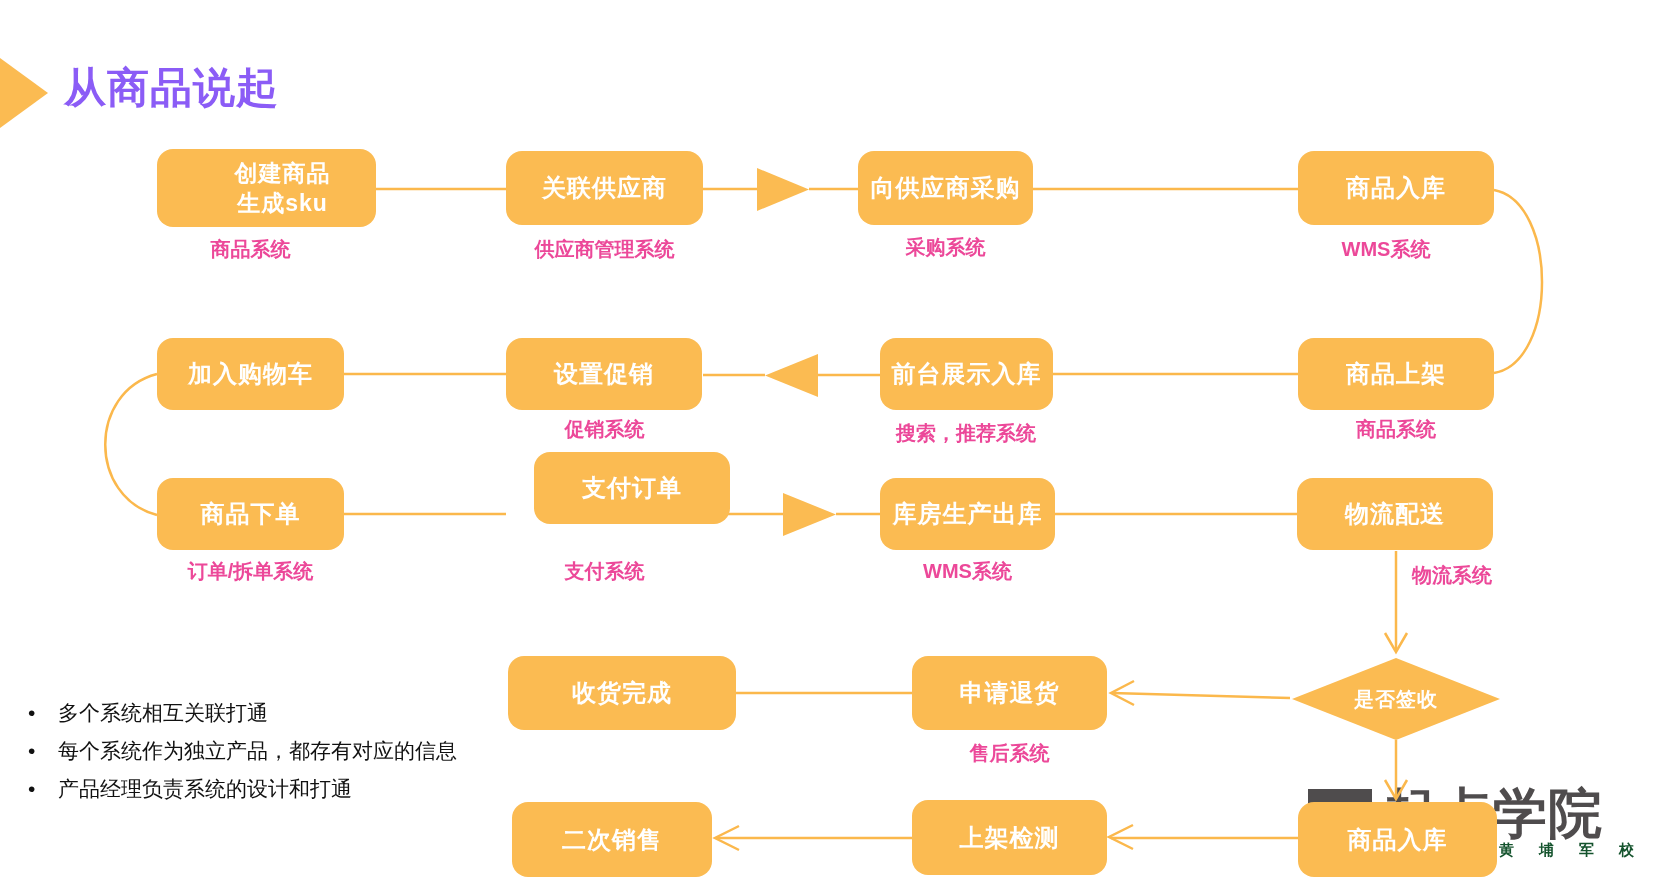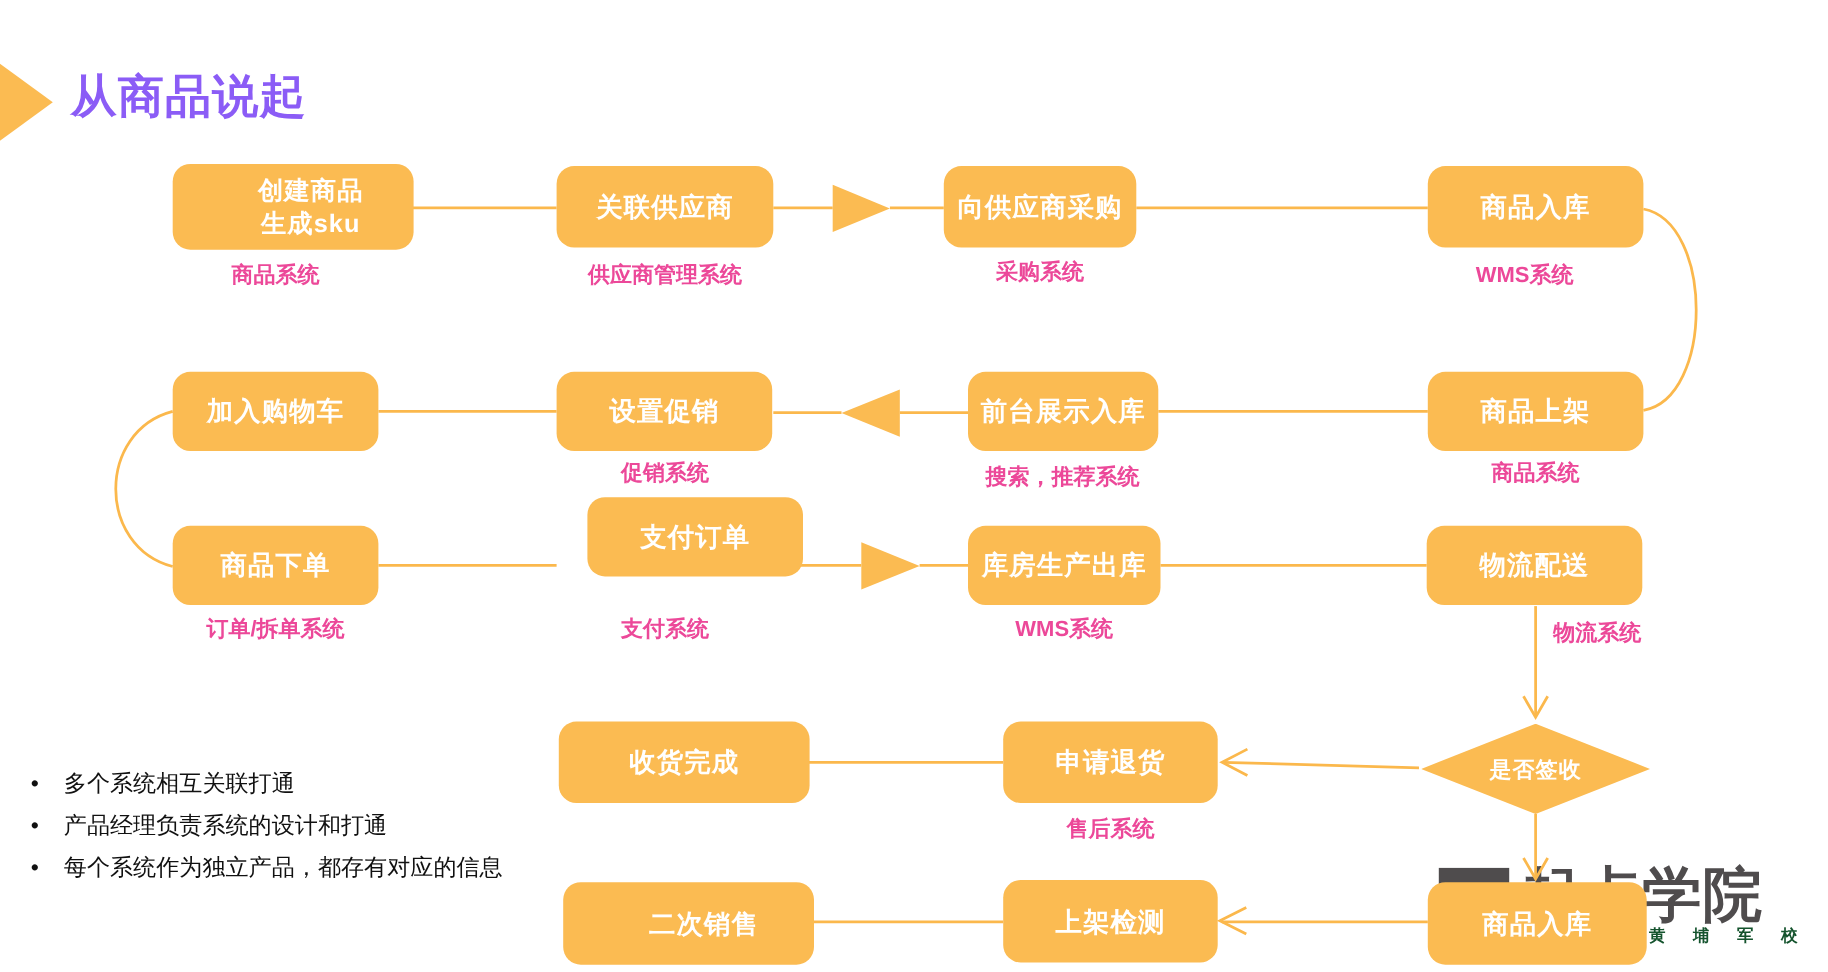--- a/index.html
+++ b/index.html
@@ -135,29 +135,29 @@
     <span>收货完成</span>
   </div>
   <div class="box" style="left:912px;top:656px;width:195px;height:74px;">
     <span>申请退货</span>
   </div>
   <div class="diamond" style="left:1292px;top:658px;width:208px;height:82px;">
     <span>是否签收</span>
   </div>
   <div class="syslabel" style="left:882px;top:740px;width:255px;">售后系统</div>
 
-  <div class="box" style="left:512px;top:802px;width:200px;height:75px;padding-left:28px;">
+  <div class="box" style="left:512px;top:802px;width:200px;height:75px;">
     <span>二次销售</span>
   </div>
   <div class="box" style="left:912px;top:800px;width:195px;height:75px;">
     <span>上架检测</span>
   </div>
   <div class="box" style="left:1298px;top:802px;width:199px;height:75px;">
     <span>商品入库</span>
   </div>
 
   <div id="notes">
     <div class="note">多个系统相互关联打通</div>
+    <div class="note">每个系统作为独立产品，都存有对应的信息</div>
     <div class="note">产品经理负责系统的设计和打通</div>
-    <div class="note">每个系统作为独立产品，都存有对应的信息</div>
   </div>
 
 </div>
 
 </body></html>

